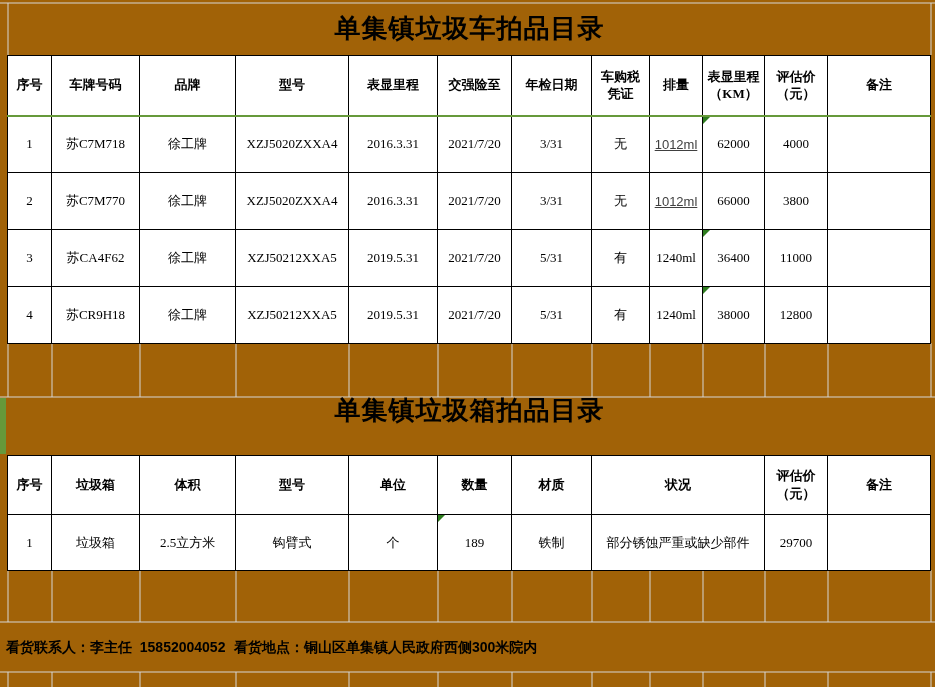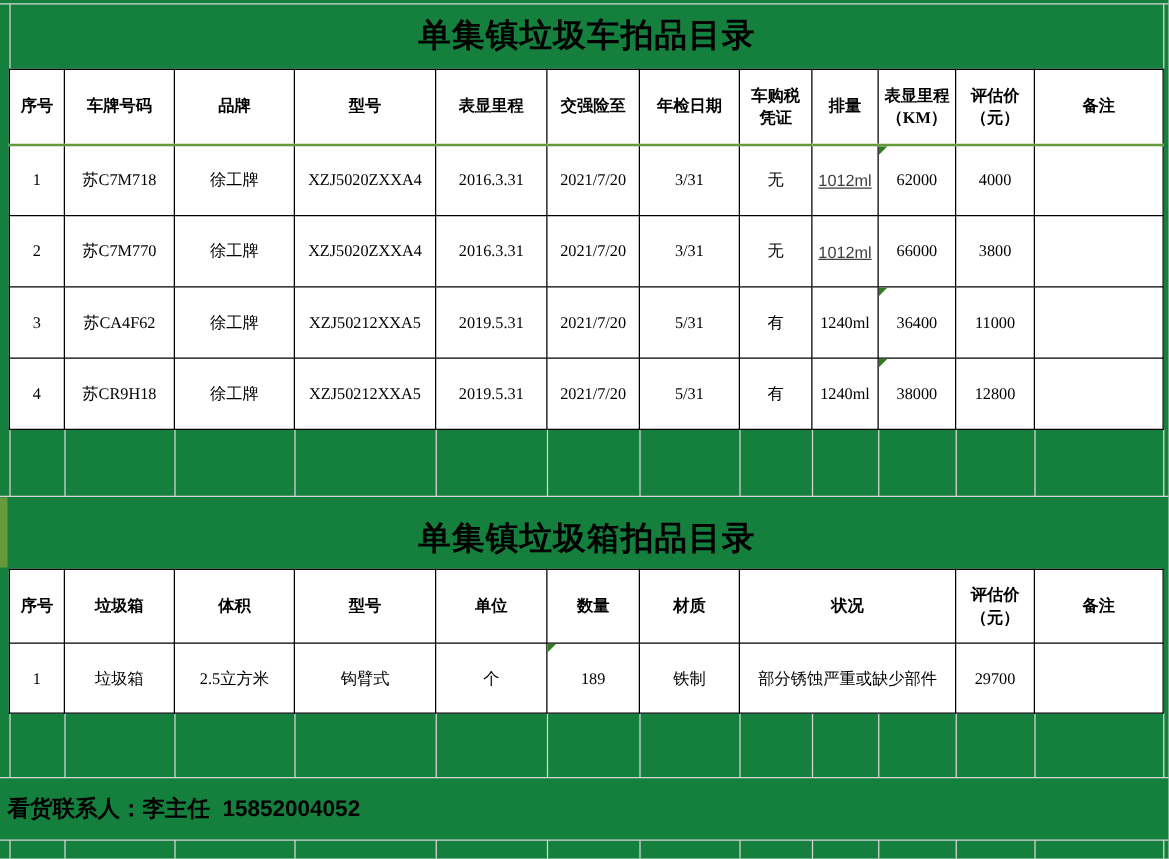--- a/index.html
+++ b/index.html
@@ -1,27 +1,27 @@
 <!DOCTYPE html>
 <html><head>
 <meta charset="utf-8">
 <style>
   html,body { margin:0; padding:0; background:#fff; }
   #canvas {
-    position:relative; width:935px; height:687px; background:#15803d;
+    position:relative; width:935px; height:687px; background:#a16207;
     font-family:"Liberation Serif", serif; color:#000; overflow:hidden;
   }
   svg.gridlayer { position:absolute; left:0; top:0; z-index:0; }
 
   .sheet-title {
     position:absolute; left:8px; width:923px; text-align:center;
     font-size:26px; font-weight:bold; letter-spacing:1px; z-index:2;
   }
   #title1 { top:3px; height:52px; line-height:52px; }
-  #title2 { top:402px; height:58px; line-height:58px; }
+  #title2 { top:382px; height:58px; line-height:58px; }
 
   table.sheet {
     position:absolute; z-index:1; border-collapse:collapse; table-layout:fixed;
     background:#fff;
   }
   #vehicle-table { left:7px; top:55px; }
   #bin-table { left:7px; top:455px; }
   table.sheet th, table.sheet td {
     border:1.5px solid #000; text-align:center; vertical-align:middle;
     padding:0 2px; overflow:hidden; font-size:13px;
@@ -34,21 +34,21 @@
     position:absolute; top:0; left:0; width:0; height:0;
     border-top:7px solid #2e7d1f; border-right:7px solid transparent;
   }
   .green-bar {
     position:absolute; left:0; top:398px; width:6px; height:56px;
     background:#66993a; z-index:2;
   }
   .footer-band {
     position:absolute; left:0; top:622px; width:751px; height:50px;
     line-height:50px; z-index:1;
-    font-family:"Liberation Sans", sans-serif; font-size:18px; font-weight:bold;padding-left:40px;
+    font-family:"Liberation Sans", sans-serif; font-size:14px; font-weight:bold;padding-left:40px;
   }
   .footer-band span { position:absolute; white-space:pre; }
   #footer-contact { left:6px; }
   #footer-location { left:234px; }
 </style>
 </head>
 <body>
 
 <div id="canvas">
 
@@ -240,15 +240,16 @@
       <td>铁制</td>
       <td>部分锈蚀严重或缺少部件</td>
       <td>29700</td>
       <td></td>
     </tr>
   </tbody>
     </table>
 
   <div class="footer-band">
     <span id="footer-contact">看货联系人：李主任  15852004052</span>
+    <span id="footer-location">看货地点：铜山区单集镇人民政府西侧300米院内</span>
   </div>
 
 </div>
 
 </body></html>

